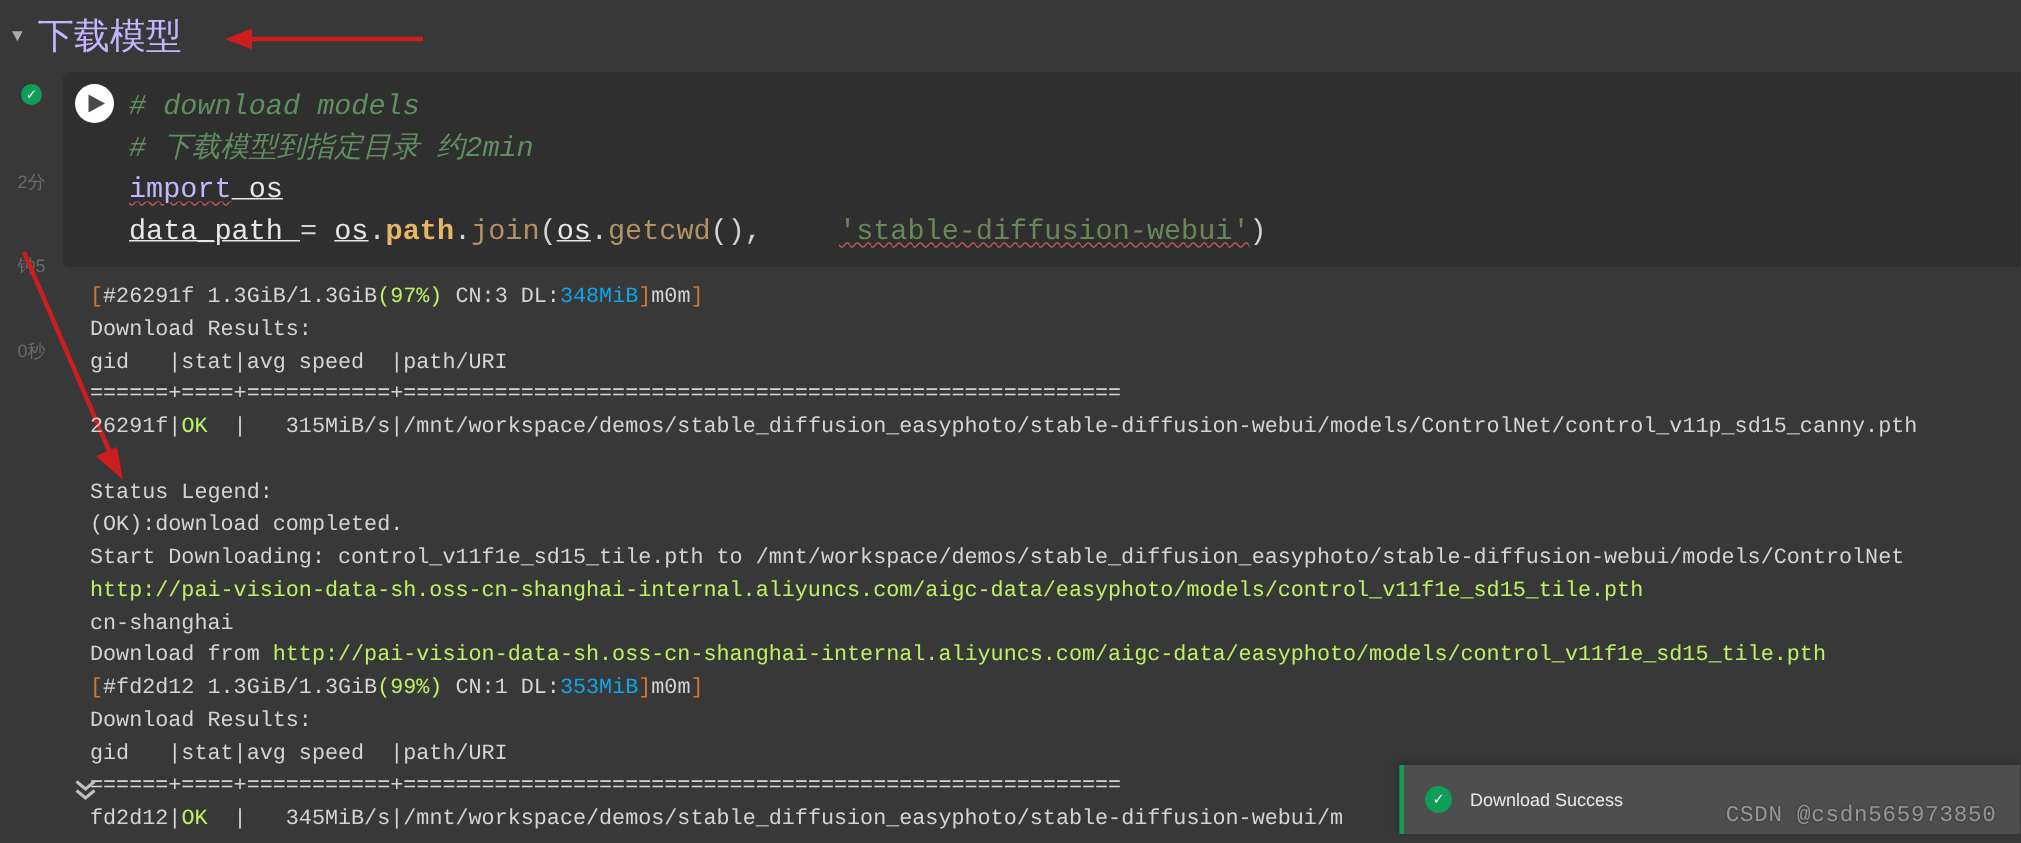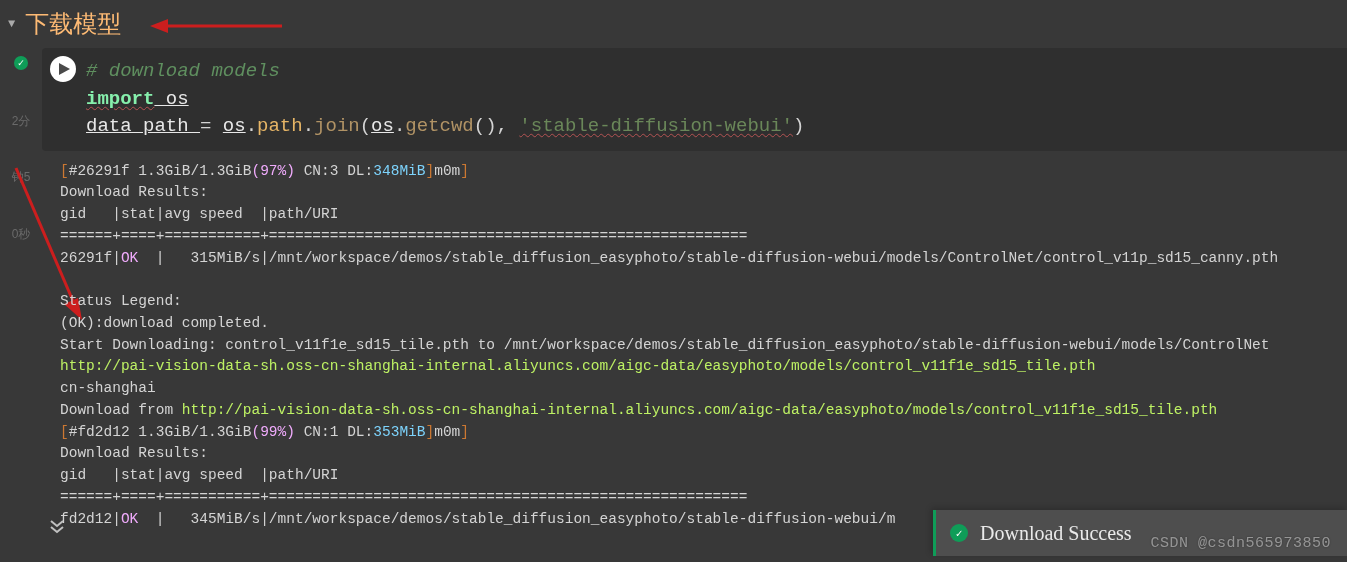--- a/index.html
+++ b/index.html
@@ -21,21 +21,21 @@
     background: #383838;
     position: relative;
   }
   .collapse-triangle {
     color: #aaa;
     font-size: 12px;
     margin-right: 10px;
     cursor: pointer;
   }
   .section-title {
-    color: #fdba74;
+    color: #c4b5fd;
     font-size: 24px;
     font-family: Liberation Serif, serif;
     font-weight: 300;
   }
   .main-row {
     display: flex;
     position: relative;
   }
   .gutter {
     width: 42px;
@@ -85,37 +85,37 @@
     height: 26px;
     border-radius: 50%;
     background: #fff;
     display: flex;
     align-items: center;
     justify-content: center;
     cursor: pointer;
   }
   .run-button svg { width: 12px; height: 12px; fill: #4a4a4a; margin-left: 2px; }
   .c-comment { color: #5f8f5f; font-style: italic; }
-  .c-keyword { color: #86efac; font-weight: bold; text-decoration: underline wavy #b45353 1px; text-underline-offset: 2px;}
+  .c-keyword { color: #c4b5fd; font-weight: normal; text-decoration: underline wavy #b45353 1px; text-underline-offset: 2px;}
   .c-mod { color: #e8e8e8; text-decoration: underline; }
   .c-punc { color: #d4d4d4; }
   .c-builtin { color: #b19365; }
-  .c-attr { color: #e6b566; }
-  .c-string { color: #6a8759; text-decoration: underline wavy #b45353 1px; text-underline-offset: 2px;}
+  .c-attr { color: #e6b566; font-weight: bold; }
+  .c-string { color: #6a8759; text-decoration: underline wavy #b45353 1px; text-underline-offset: 2px; margin-left: 40px;}
   .output {
     padding: 10px 18px 16px 18px;
     font-family: "Consolas","Courier New",monospace;
     font-size: 14.5px;
     line-height: 1.5;
     white-space: pre;
     color: #d4d4d4;
     overflow-x: hidden;
   }
-  .o-green { color: #f0abfc; }
-  .o-num { color: #7dd3fc; }
+  .o-green { color: #bef264; }
+  .o-num { color: #0ea5e9; }
   .o-prompt { color: #cc7832; }
   .o-link { color: #bef264; }
   .arrow { position: absolute; pointer-events: none; }
   .arrow svg { overflow: visible; }
   .arrow-stroke { stroke: #cc1e1e; stroke-width: 3; fill: none; }
   .arrow-head { fill: #cc1e1e; }
   .toast {
     position: absolute;
     bottom: 6px;
     right: 0;
@@ -126,21 +126,21 @@
     display: flex;
     align-items: center;
     padding: 0 14px;
     box-shadow: -2px -2px 6px rgba(0,0,0,0.2);
   }
   .toast .dot {
     width: 18px; height: 18px; border-radius: 50%; background: #0f9d58;
     display: flex; align-items: center; justify-content: center; color: #fff;
     font-size: 11px; margin-right: 12px;
   }
-  .toast .msg { color: #eaeaea; font-size: 20px; font-family: Liberation Serif, serif; }
+  .toast .msg { color: #eaeaea; font-size: 12px; font-family: Liberation Sans, sans-serif; }
   .watermark {
     position: absolute;
     bottom: 10px;
     right: 16px;
     color: rgba(255,255,255,0.45);
     font-size: 15px;
     font-family: Liberation Mono, monospace;
     letter-spacing: 0.5px;
     text-shadow: 0 0 2px rgba(0,0,0,0.4);
   }
@@ -186,20 +186,21 @@
 
   <div class="content-area">
 
     <div class="code-cell">
       <div class="run-button">
         <svg viewBox="0 0 12 12">
             <polygon points="1,0 12,6 1,12"></polygon>
           </svg>
       </div>
       <div><span class="c-comment"># download models</span></div>
+      <div><span class="c-comment"># 下载模型到指定目录 约2min</span></div>
       <div><span class="c-keyword">import</span><span class="c-mod"> os</span></div>
       <div><span class="c-mod">data_path </span><span class="c-punc">= </span><span class="c-mod">os</span><span class="c-punc">.</span><span class="c-attr">path</span><span class="c-punc">.</span><span class="c-builtin">join</span><span class="c-punc">(</span><span class="c-mod">os</span><span class="c-punc">.</span><span class="c-builtin">getcwd</span><span class="c-punc">()</span><span class="c-punc">, </span><span class="c-string">'stable-diffusion-webui'</span><span class="c-punc">)</span></div>
     </div>
 
     <div class="output"><span class="o-prompt">[</span><span>#26291f 1.3GiB/1.3GiB</span><span class="o-green">(97%)</span><span> CN:3 DL:</span><span class="o-num">348MiB</span><span class="o-prompt">]</span><span>m0m</span><span class="o-prompt">]</span>
 <span>Download Results:</span>
 <span>gid   |stat|avg speed  |path/URI</span>
 <span>======+====+===========+=======================================================</span>
 <span>26291f|</span><span class="o-green">OK</span><span>  |   315MiB/s|/mnt/workspace/demos/stable_diffusion_easyphoto/stable-diffusion-webui/models/ControlNet/control_v11p_sd15_canny.pth</span>
 <span> </span>

